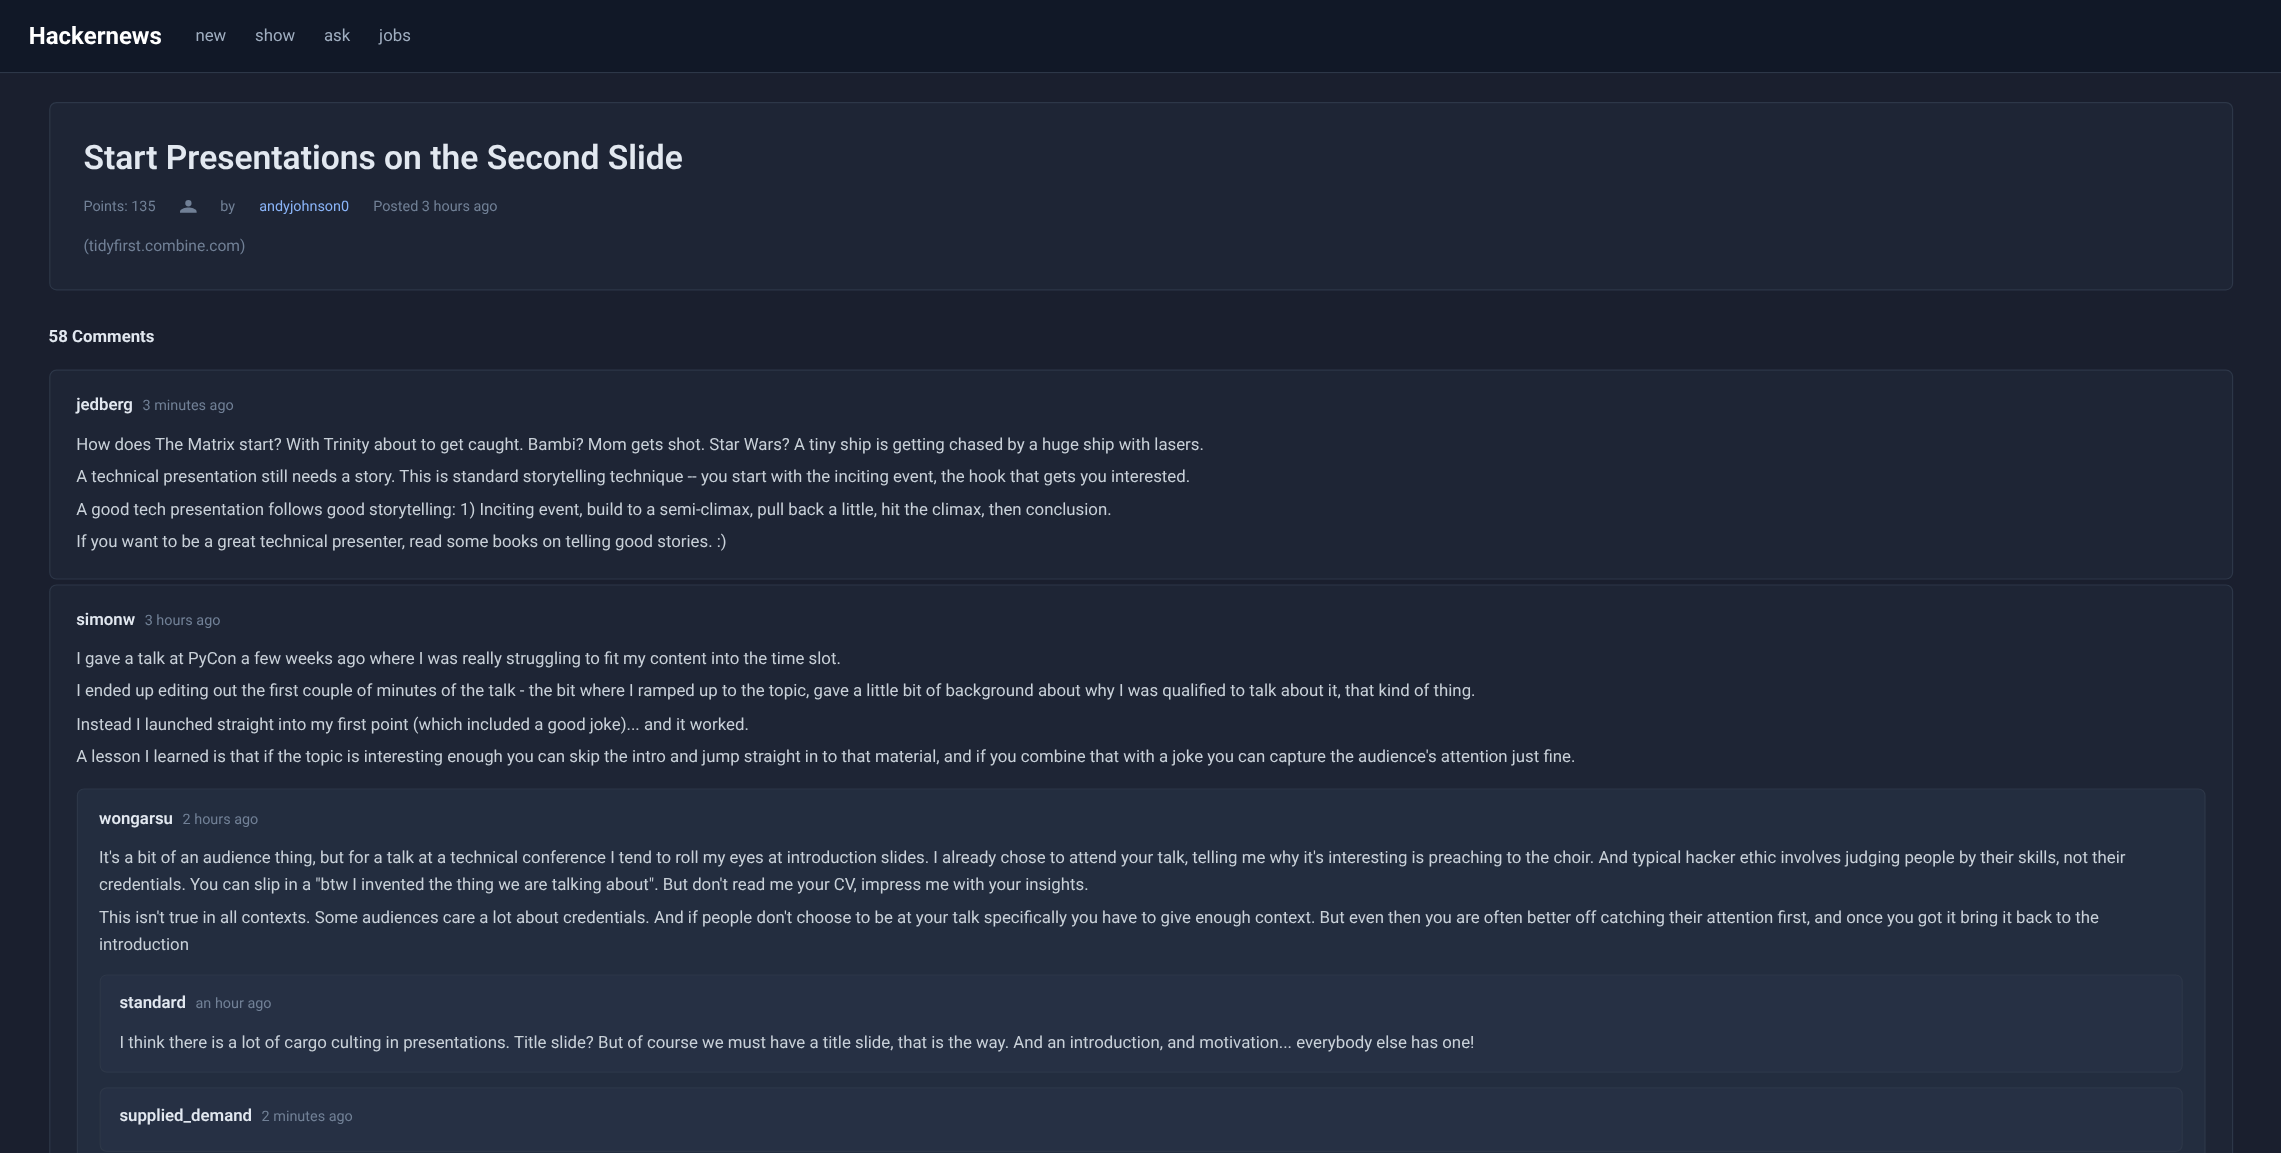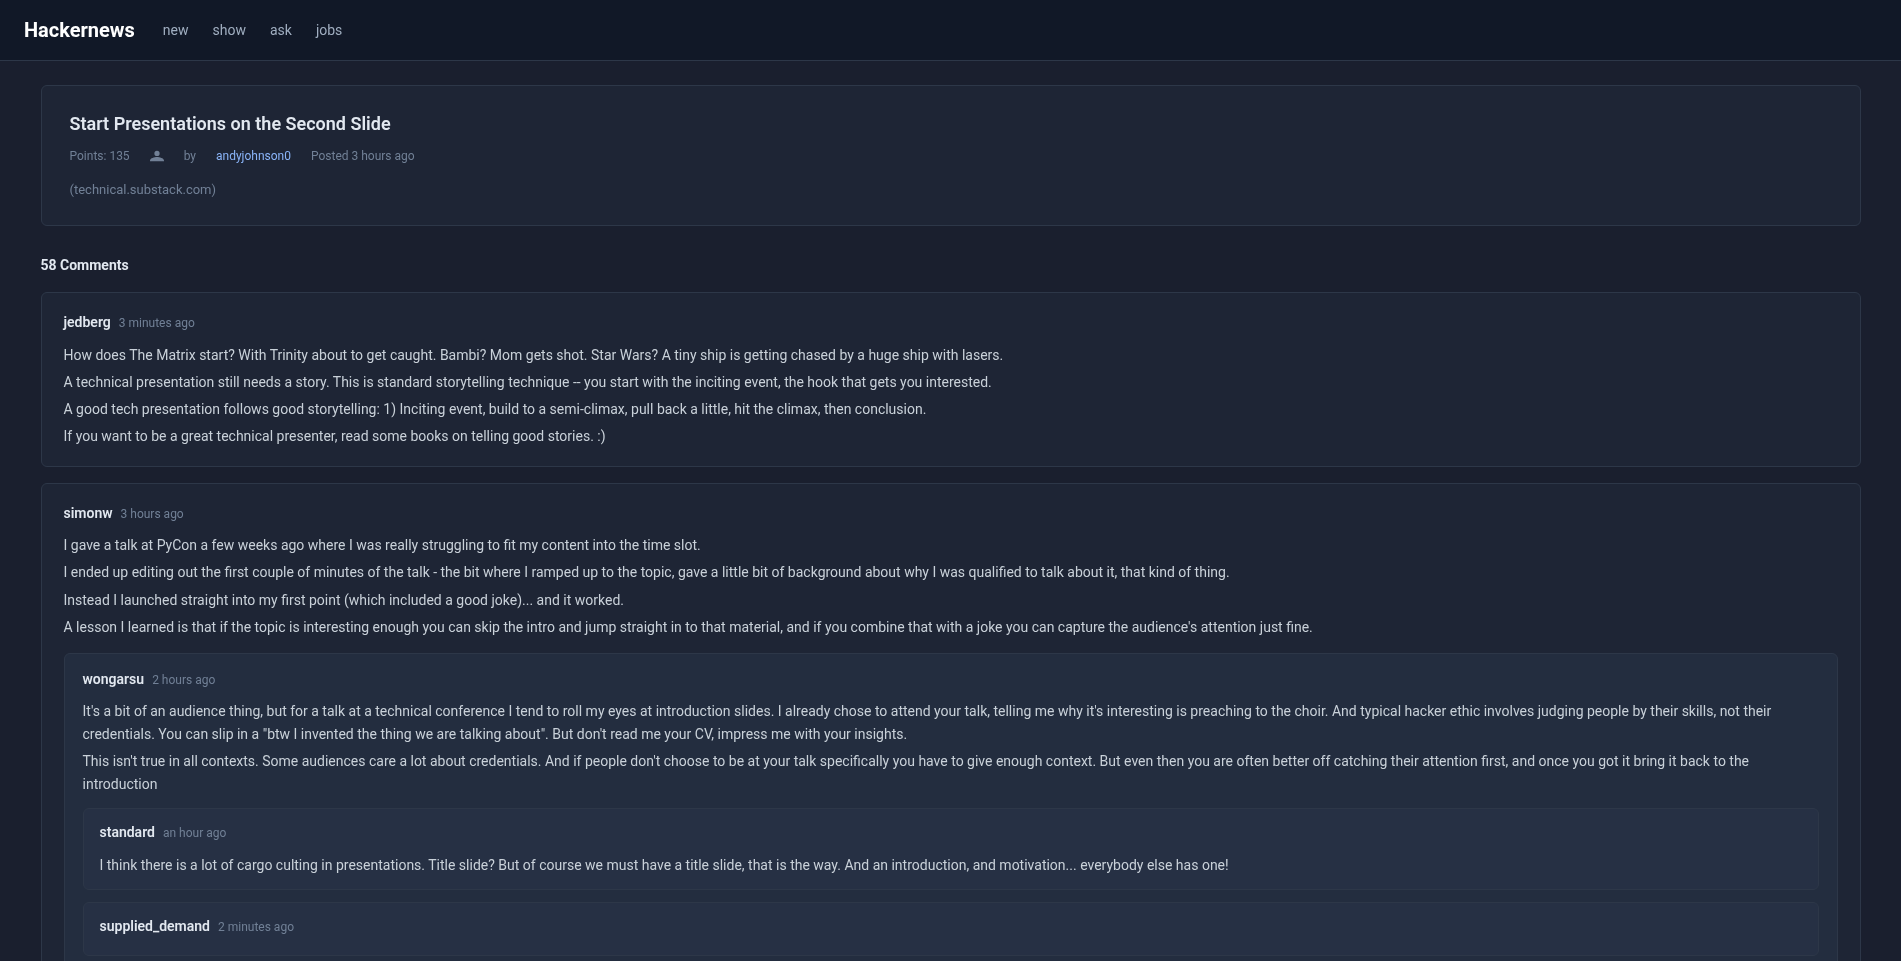--- a/index.html
+++ b/index.html
@@ -44,21 +44,21 @@
 
     
     .article-card {
       background-color: #1e2535;
       border: 1px solid #2d3748;
       border-radius: 6px;
       padding: 24px 28px;
       margin-bottom: 28px;
     }
     .article-title {
-      font-size: 18px;
+      font-size: 28px;
       font-weight: 600;
       color: #e2e8f0;
       margin-bottom: 8px;
     }
     .article-meta {
       font-size: 12px;
       color: #718096;
       display: flex;
       align-items: center;
       gap: 20px;
@@ -83,21 +83,21 @@
       color: #e2e8f0;
       margin-bottom: 16px;
     }
 
     
     .comment-card {
       background-color: #1e2535;
       border: 1px solid #2d3748;
       border-radius: 6px;
       padding: 18px 22px;
-      margin-bottom: 16px;
+      margin-bottom: 4px;
     }
     .comment-author {
       font-weight: 600;
       color: #e2e8f0;
       font-size: 14px;
     }
     .comment-time {
       color: #718096;
       font-size: 12px;
       margin-left: 8px;
@@ -148,21 +148,21 @@
     <div class="article-title">Start Presentations on the Second Slide</div>
     <div class="article-meta">
       <span>Points: 135</span>
       <svg class="user-icon" viewBox="0 0 16 16" fill="currentColor">
         <path d="M8 8a3 3 0 1 0 0-6 3 3 0 0 0 0 6zm0 1c-2.67 0-8 1.34-8 4v1h16v-1c0-2.66-5.33-4-8-4z"></path>
       </svg>
       <span>by</span>
       <a href="#">andyjohnson0</a>
       <span>Posted 3 hours ago</span>
     </div>
-    <div class="article-domain">(technical.substack.com)</div>
+    <div class="article-domain">(tidyfirst.combine.com)</div>
   </div>
 
   <div class="comments-header">58 Comments</div>
 
   <div id="comments-container">
       <div class="comment-card">
         <div style="margin-bottom: 2px;"><span class="comment-author">jedberg</span><span class="comment-time">3 minutes ago</span></div>
         <div class="comment-body">
           <p>How does The Matrix start? With Trinity about to get caught. Bambi? Mom gets shot. Star Wars? A tiny ship is getting chased by a huge ship with lasers.</p>
           <p>A technical presentation still needs a story. This is standard storytelling technique -- you start with the inciting event, the hook that gets you interested.</p>

